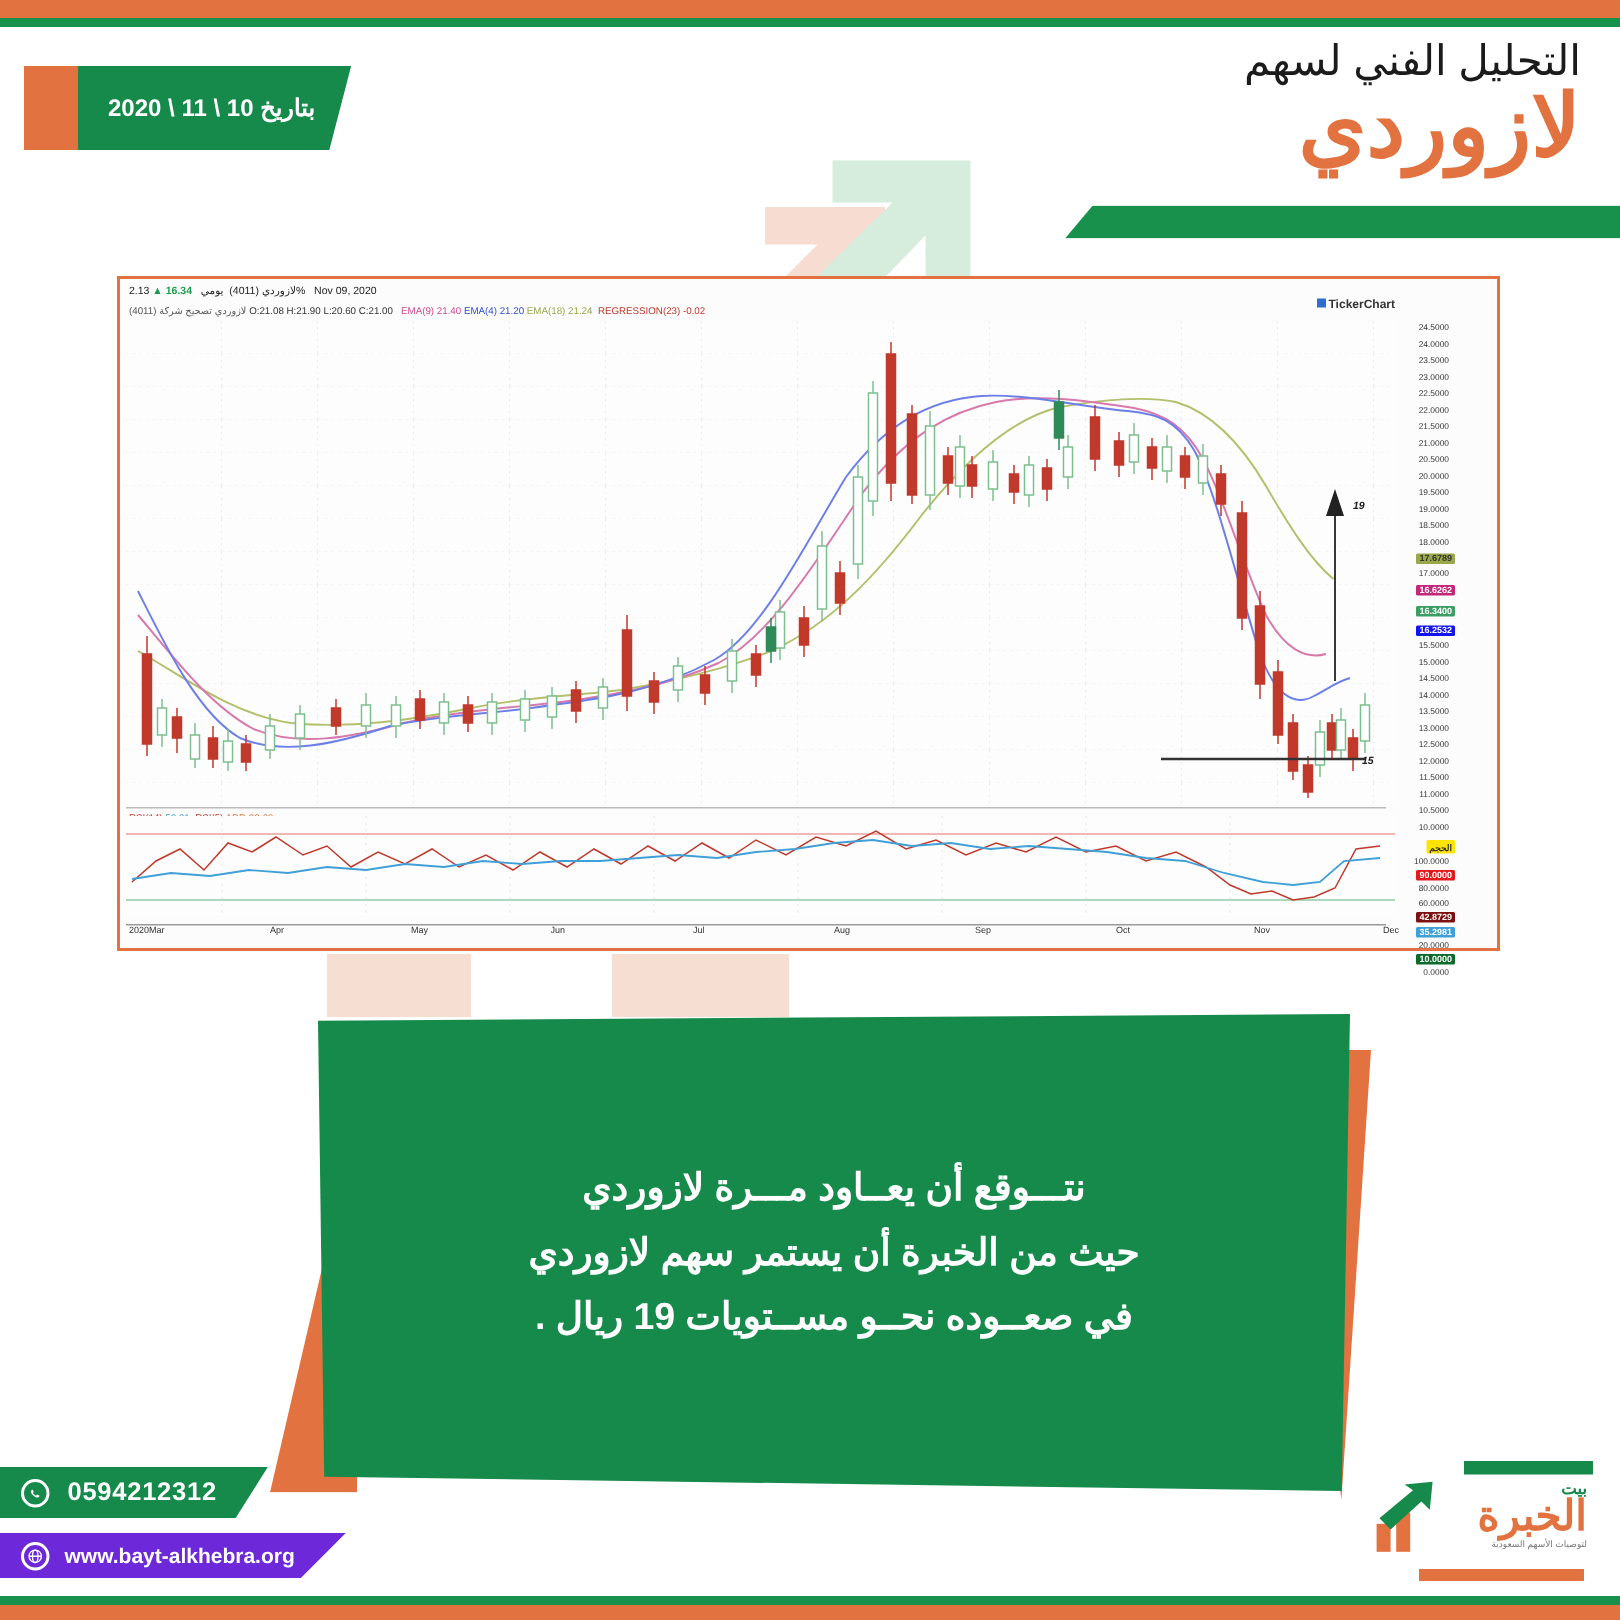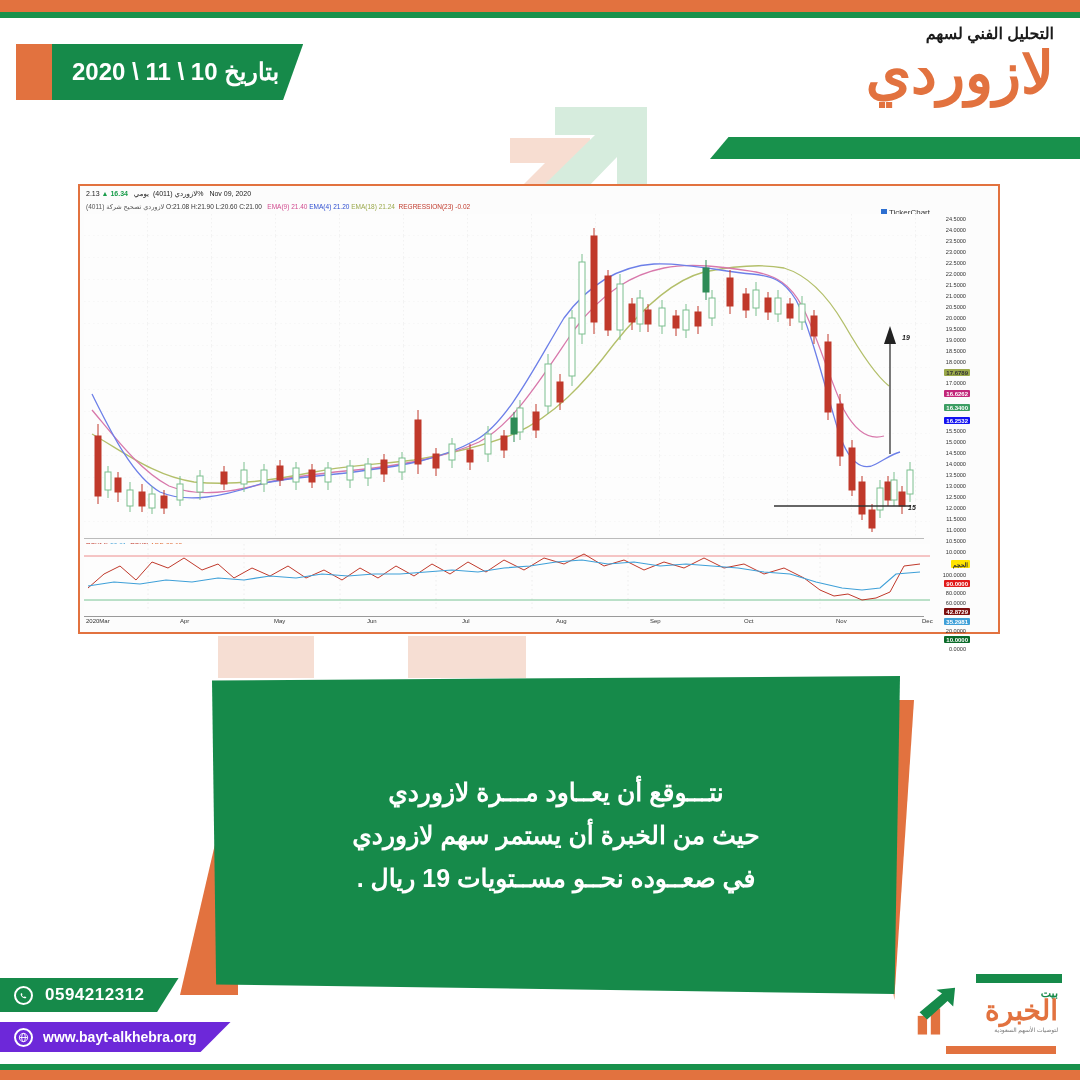--- a/index.html
+++ b/index.html
@@ -9,26 +9,26 @@
   #root { position:relative; width:1080px; height:1080px; background:#fff; }
 
   
   .top-orange { position:absolute; left:0; top:0; width:1080px; height:12px; background:#e2723f; }
   .top-green  { position:absolute; left:0; top:12px; width:1080px; height:6px; background:#18914c; }
 
   
   .date-tab-orange { position:absolute; left:16px; top:44px; width:46px; height:56px; background:#e2723f; }
   .date-tab { position:absolute; left:52px; top:44px; height:56px;
      background:#168a4a; color:#fff; display:flex; align-items:center; justify-content:center;
-     padding:0 24px 0 20px; font-size:24px; font-weight:bold; direction:rtl;
+     padding:0 24px 0 20px; font-size:16px; font-weight:bold; direction:rtl;
      clip-path: polygon(0 0, 100% 0, 92% 100%, 0 100%); letter-spacing:.5px; }
 
   
   .headline { position:absolute; right:26px; top:26px; text-align:right; direction:rtl; }
-  .headline .l1 { font-size:16px; font-weight:bold; color:#1b1b1b; letter-spacing:0px; line-height:1.05; }
+  .headline .l1 { font-size:28px; font-weight:normal; color:#1b1b1b; letter-spacing:0px; line-height:1.05; }
   .headline .l2 { font-size:58px; font-weight:bold; color:#e2723f; line-height:.98; margin-top:2px; }
 
   
   .deco { position:absolute; pointer-events:none; }
   .deco-green { left:455px; top:95px; width:215px; height:230px; opacity:1; }
   .deco-peach { left:415px; top:118px; width:200px; height:215px; }
   .green-bar-right { position:absolute; right:0; top:137px; width:370px; height:22px; background:#18914c;
      clip-path: polygon(5% 0, 100% 0, 100% 100%, 0 100%); }
 
   
@@ -46,21 +46,21 @@
   .ch-head2 { position:absolute; left:6px; top:17px; font-size:6.5px; color:#555; white-space:nowrap; }
   .ch-head2 .ohlc { color:#333; }
   .ch-head2 .e9  { color:#d14b8f; }
   .ch-head2 .e9v { color:#d14b8f; }
   .ch-head2 .e4  { color:#2f4fd0; }
   .ch-head2 .e4v { color:#2f4fd0; }
   .ch-head2 .e18 { color:#9aa84a; }
   .ch-head2 .e18v{ color:#9aa84a; }
   .ch-head2 .reg { color:#c0392b; }
 
-  .tickerchart { position:absolute; right:68px; top:22px; font-size:8px; font-weight:normal; color:#333; }
+  .tickerchart { position:absolute; right:68px; top:12px; font-size:8px; font-weight:bold; color:#333; }
   .tickerchart .tcsq { display:inline-block; width:6px; height:6px; background:#2d6fd0; margin-right:2px; }
 
   
   .price-panel { position:absolute; left:4px; top:28px; right:74px; height:322px; }
   .rsi-panel   { position:absolute; left:4px; top:358px; right:74px; height:66px; }
 
   
   .axis-col { position:absolute; right:2px; top:28px; width:70px; height:396px; }
   .axis-lbl { position:absolute; right:30px; font-size:5.6px; color:#333; white-space:nowrap; }
   .axis-hl { position:absolute; right:26px; font-size:6px; font-weight:bold; color:#fff;

